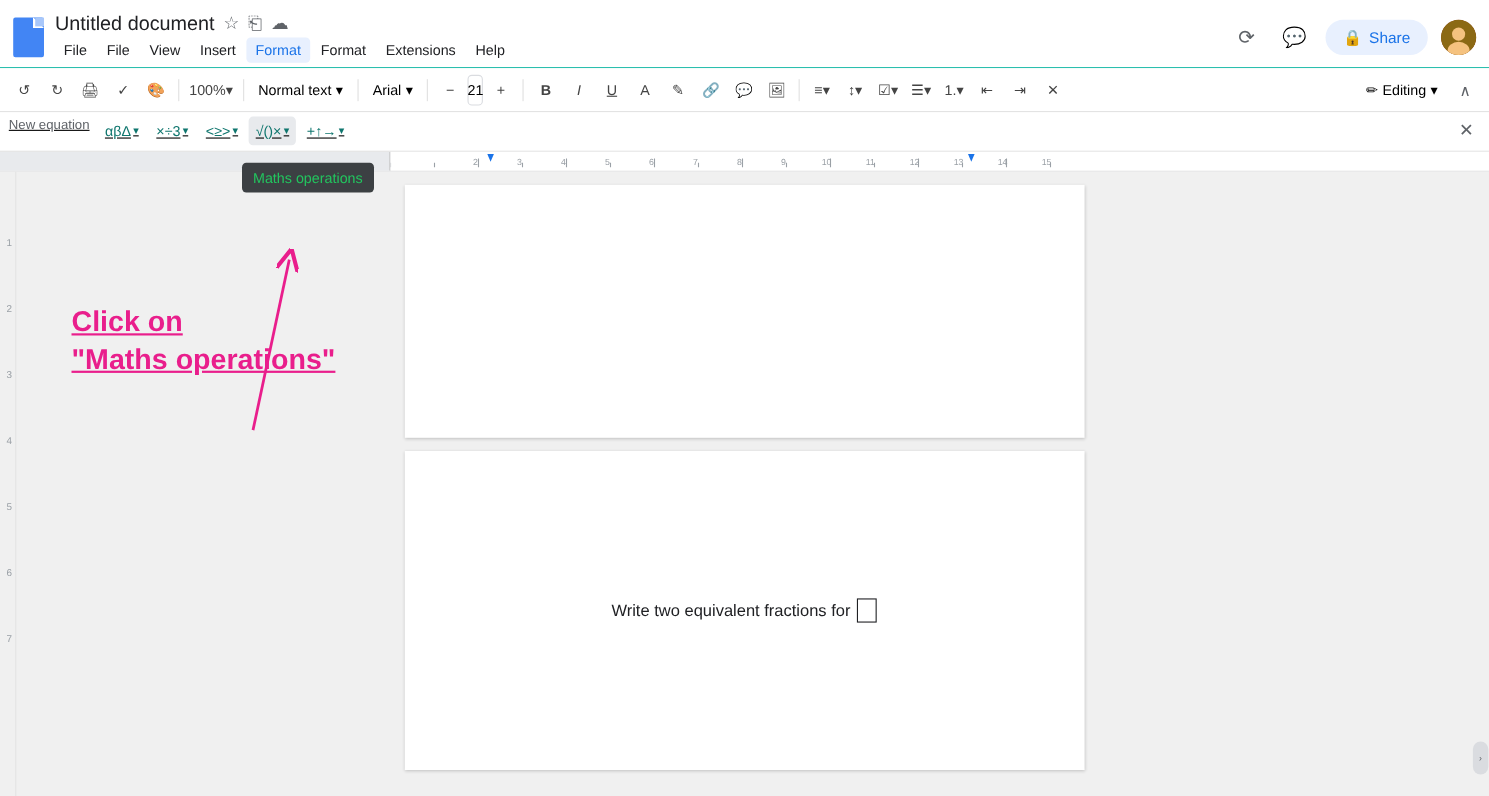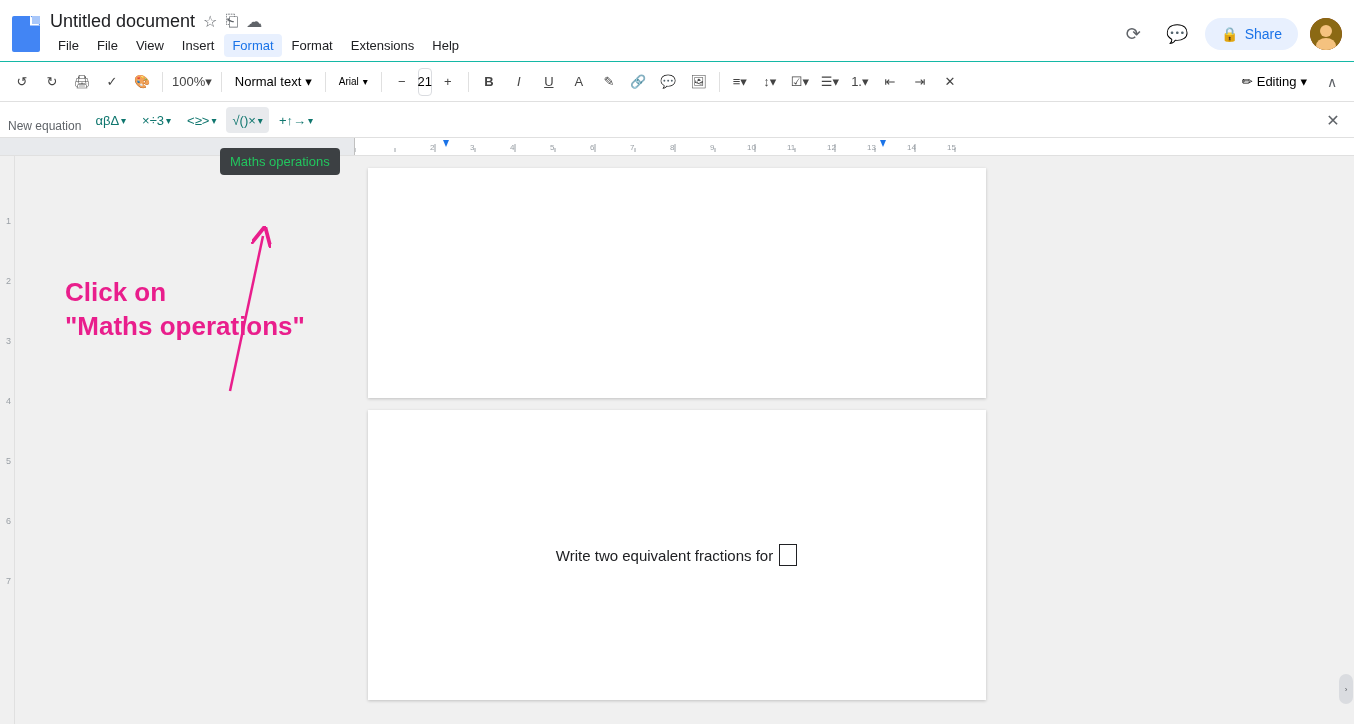--- a/index.html
+++ b/index.html
@@ -133,21 +133,21 @@
       font-size: 13px;
       height: 28px;
       gap: 4px;
     }
     #font-dropdown {
       display: flex; align-items: center;
       border: 1px solid transparent;
       border-radius: 4px;
       padding: 2px 6px;
       cursor: pointer;
-      font-size: 10px;
+      font-size: 13px;
       height: 28px;
       gap: 4px;
       text-align: center;
     }
     #font-size-container {
       display: flex; align-items: center;
       gap: 2px;
     }
     #font-size-box {
       width: 14px; height: 28px;
@@ -175,27 +175,28 @@
       display: flex; align-items: center; justify-content: center;
       cursor: pointer;
       border-radius: 4px;
       font-size: 14px;
       color: #5f6368;
     }
 
     
     #eq-toolbar {
       display: flex;
-      align-items: flex-end;
+      align-items: flex-start;
       background: #fff;
       padding: 4px 8px;
       gap: 4px;
       border-bottom: 1px solid #e0e0e0;
       height: 36px;
       position: relative;
+      text-decoration: underline;
     }
     .eq-btn {
       display: flex; align-items: center; justify-content: center;
       height: 26px;
       border-radius: 4px;
       cursor: pointer;
       color: #0f766e;
       font-size: 13px;
       padding: 0 6px;
       gap: 2px;
@@ -292,20 +293,21 @@
     
     #click-text {
       position: absolute;
       left: 50px;
       top: 60px;
       color: #e91e8c;
       font-size: 26px;
       font-family: 'Comic Sans MS', cursive, sans-serif;
       font-weight: bold;
       line-height: 1.3;
+      text-decoration: underline;
     }
 
     
     #arrow-svg {
       position: absolute;
       top: 0; left: 0;
       width: 100%; height: 100%;
       pointer-events: none;
     }
     #page2-content {

